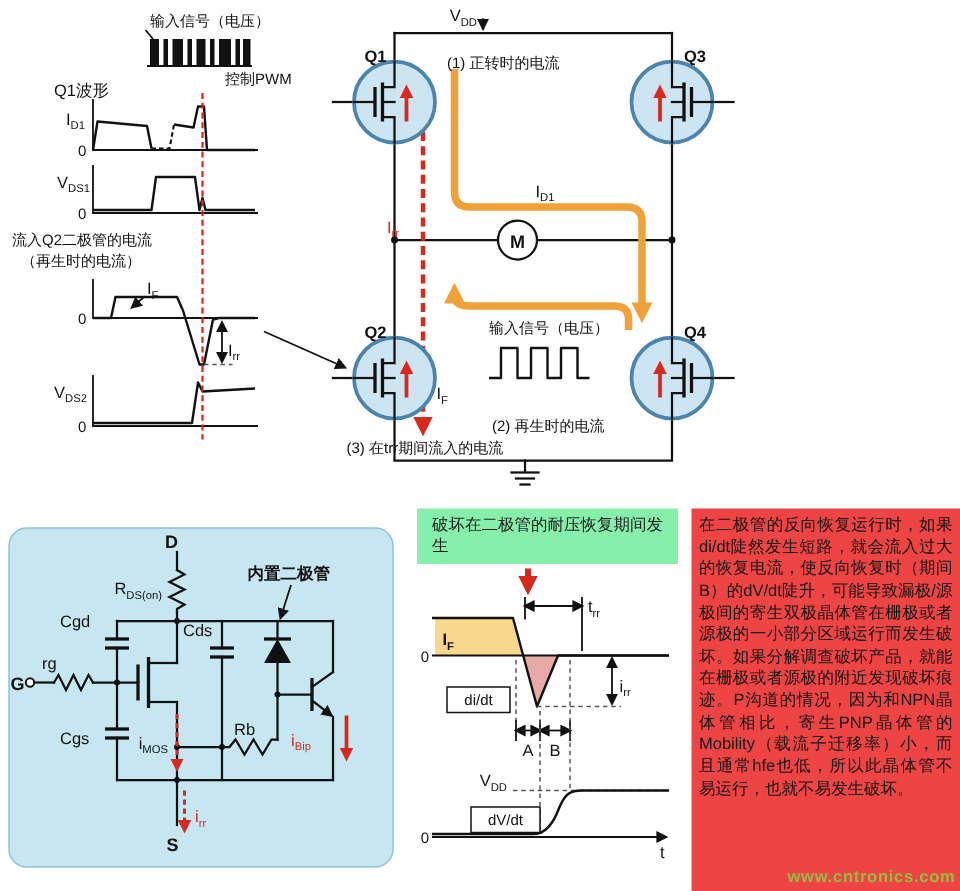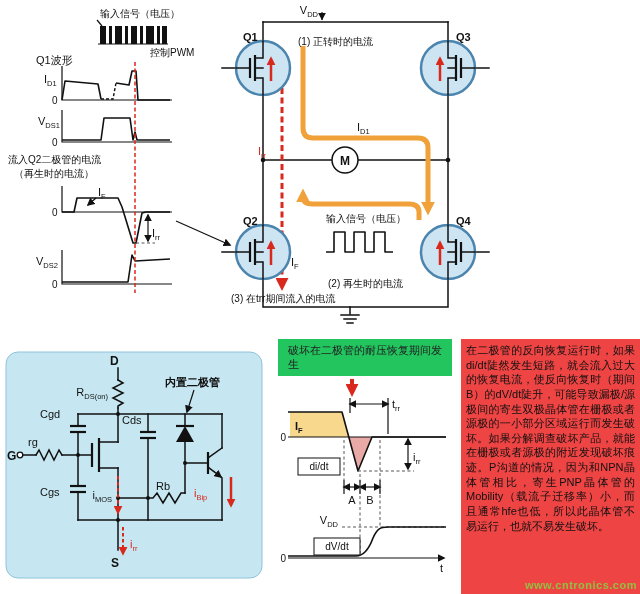--- a/index.html
+++ b/index.html
@@ -19,21 +19,21 @@
   .wave{stroke:#111;stroke-width:1.6;fill:none;stroke-linejoin:round}
   .wavedash{stroke:#111;stroke-width:1.4;fill:none;stroke-dasharray:3 2}
   .reddash{stroke:#d9291c;stroke-width:1.5;fill:none;stroke-dasharray:4 2.5}
   .reddash2{stroke:#d9291c;stroke-width:3;fill:none;stroke-dasharray:6 3.5}
   .reddash3{stroke:#d9291c;stroke-width:2;fill:none;stroke-dasharray:3.5 2.5}
   .redsolid{stroke:#d9291c;stroke-width:2.5;fill:none}
   .redthick{stroke:#d9291c;stroke-width:4;fill:none}
   .orange{stroke:#f0a13a;stroke-width:5;fill:none}
   .ddash{stroke:#555;stroke-width:1;fill:none;stroke-dasharray:3 2.5}
   .fetc{fill:#cde4f2;stroke:#4b84ad;stroke-width:2.5}
-  #recovery-header{position:absolute;left:278px;top:339px;width:174px;background:#22c55e;
+  #recovery-header{position:absolute;left:278px;top:339px;width:174px;background:#86efac;
     color:#222;font-size:11px;line-height:1.3;padding:4px 10px}
   #desc-box{position:absolute;left:461px;top:339px;width:179px;height:285px;background:#ef4444;
     font-size:11px;line-height:1.33;padding:4px 5px;color:#111;text-align:justify}
   #watermark{position:absolute;right:3px;bottom:3px;color:#8fc641;font-size:11px;
     font-weight:bold;opacity:.95;letter-spacing:.5px}
 </style>
 </head>
 <body>
 
 <svg width="640" height="594" viewBox="0 0 640 594">

